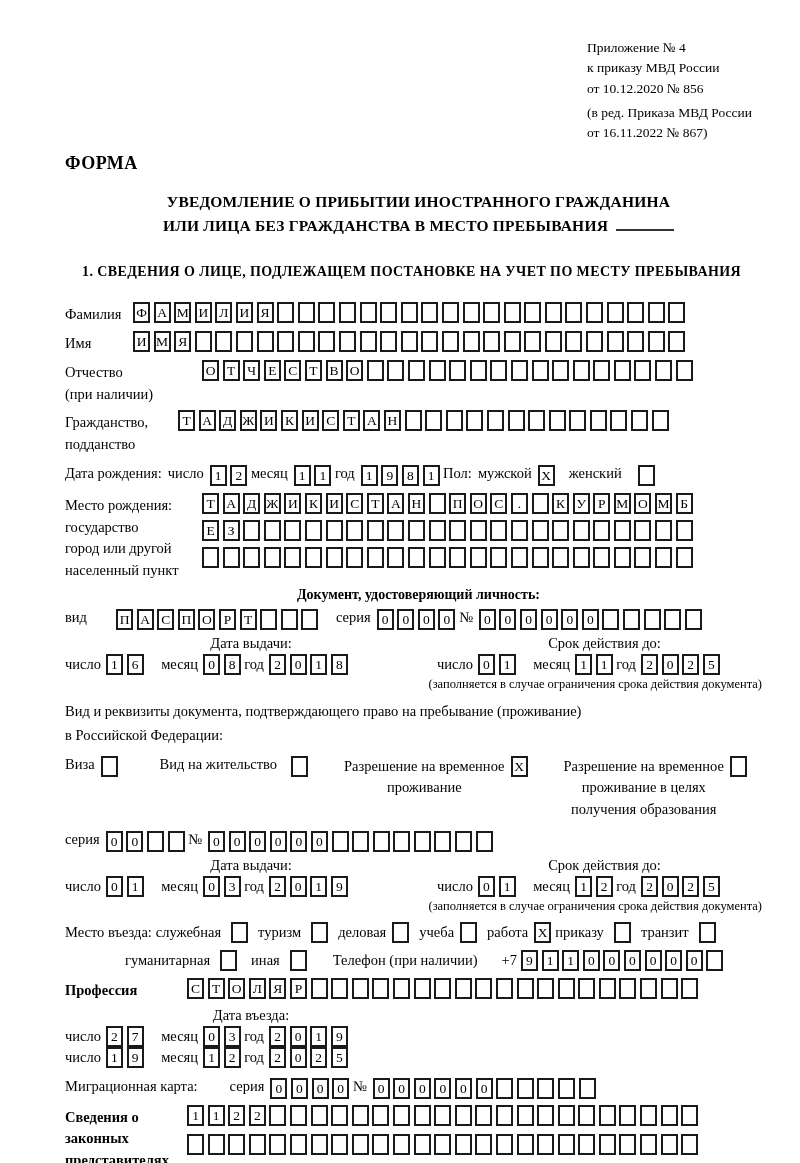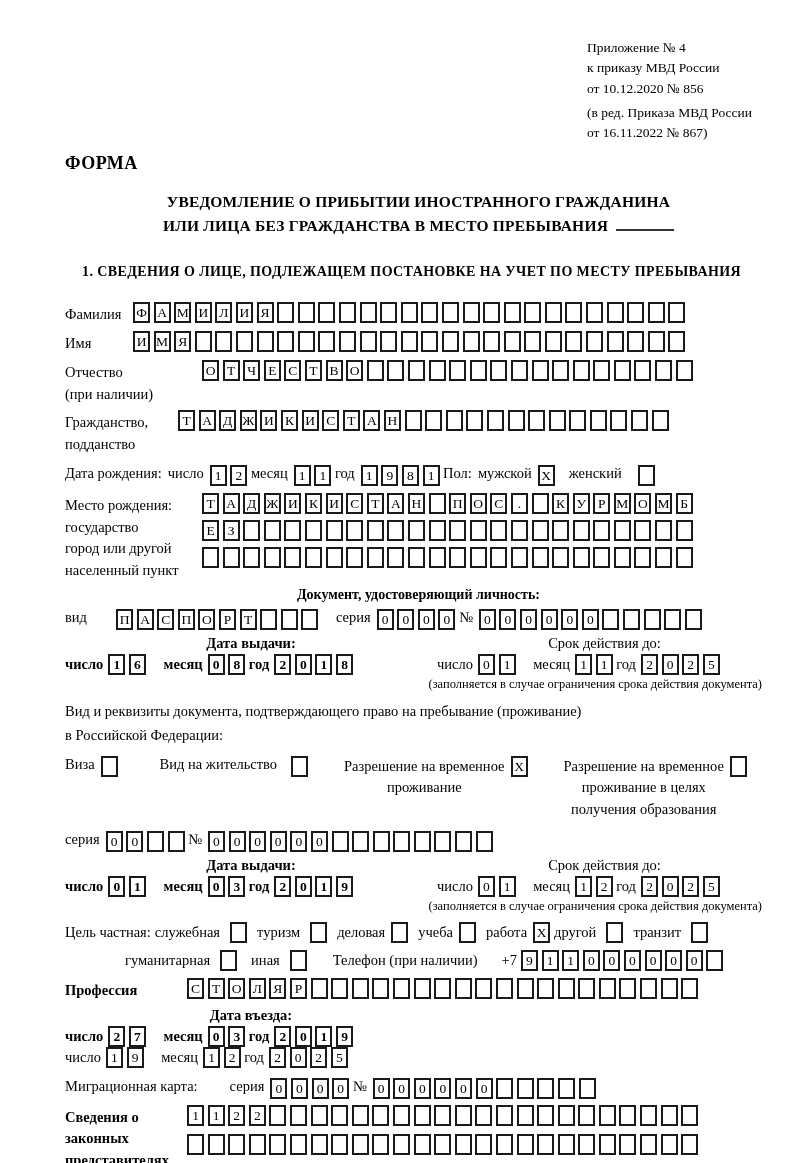--- a/index.html
+++ b/index.html
@@ -29,21 +29,21 @@
     margin-right:3.6px; text-align:center; font-size:13.5px; line-height:18px;
     vertical-align:middle; background:#fff;
   }
   .cbox { margin:0 0 0 6px; }
   .boxstack .boxline { margin-bottom:6px; }
   .inl { display:flex; align-items:flex-start; flex-wrap:nowrap; margin-bottom:5px; }
   .inl .t { margin-right:6px; } .sp10{width:10px;} .sp14{width:14px;} .sp20{width:20px;} .sp26{width:26px;}
   .dochead { text-align:center; font-weight:bold; font-size:14px; margin:4px 0 6px 0; }
   
   .dgrid { display:flex; }
-  .dcol-l { width:372px;font-weight:bold; } .dcol-r { width:335px; }
+  .dcol-l { width:372px; } .dcol-r { width:335px; }
   .dhead { text-align:center; font-size:14.5px; margin-bottom:2px; }
   .dline { display:flex; align-items:center; }
   .dline .t { margin-right:5px; }
   .dline .g { width:14px; }
   .note-r { text-align:right; font-size:12.5px; margin:2px 10px 8px 0; }
   .intro { font-size:14.5px; line-height:1.65; }
   
   .resrow { display:flex; align-items:flex-start; margin:8px 0 10px 0;gap:8px; }
   .resopt { display:flex; align-items:flex-start; }
   .resopt .mult { text-align:center; line-height:1.5; }
@@ -236,36 +236,36 @@
           <span class="t">месяц</span>
           <span class="boxline"><span class="box">1</span><span class="box">2</span></span>
           <span class="t">год</span>
           <span class="boxline"><span class="box">2</span><span class="box">0</span><span class="box">2</span><span class="box">5</span></span>
         </div>
       </div>
     </div>
     <div class="note-r">(заполняется в случае ограничения срока действия документа)</div>
 
     <div class="purp">
-      <span class="t">Цель частная:</span>
+      <span class="t">Место въезда:</span>
       <span class="t">служебная</span>
       <span class="cbox"></span>
         <span class="sp10"></span>
       <span class="t">туризм</span>
       <span class="cbox"></span>
         <span class="sp10"></span>
       <span class="t">деловая</span>
       <span class="cbox" style="margin-left:2px;"></span>
         <span class="sp10"></span>
       <span class="t">учеба</span>
       <span class="cbox" style="margin-left:2px;"></span>
         <span class="sp10"></span>
       <span class="t">работа</span>
       <span class="cbox" style="margin-left:2px;">X</span>
-      <span class="t" style="margin-left:4px;">другой</span>
+      <span class="t" style="margin-left:4px;">приказу</span>
       <span class="cbox"></span>
         <span class="sp10"></span>
       <span class="t">транзит</span>
       <span class="cbox"></span>
     </div>
 
     <div class="purp" style="margin-left:60px;">
       <span class="t">гуманитарная</span>
       <span class="cbox"></span>
       <span class="sp14"></span>

